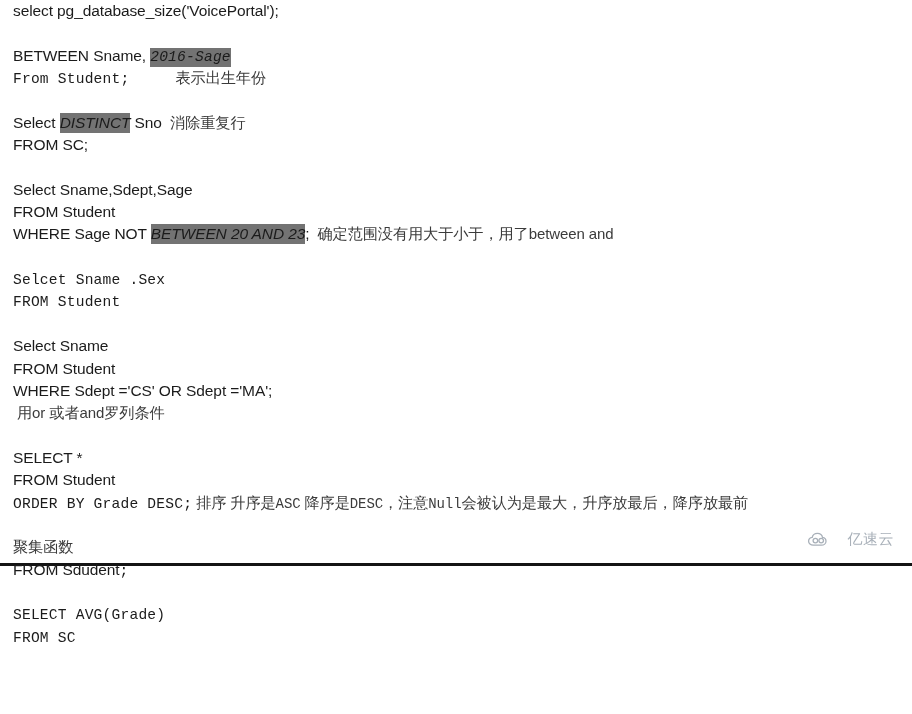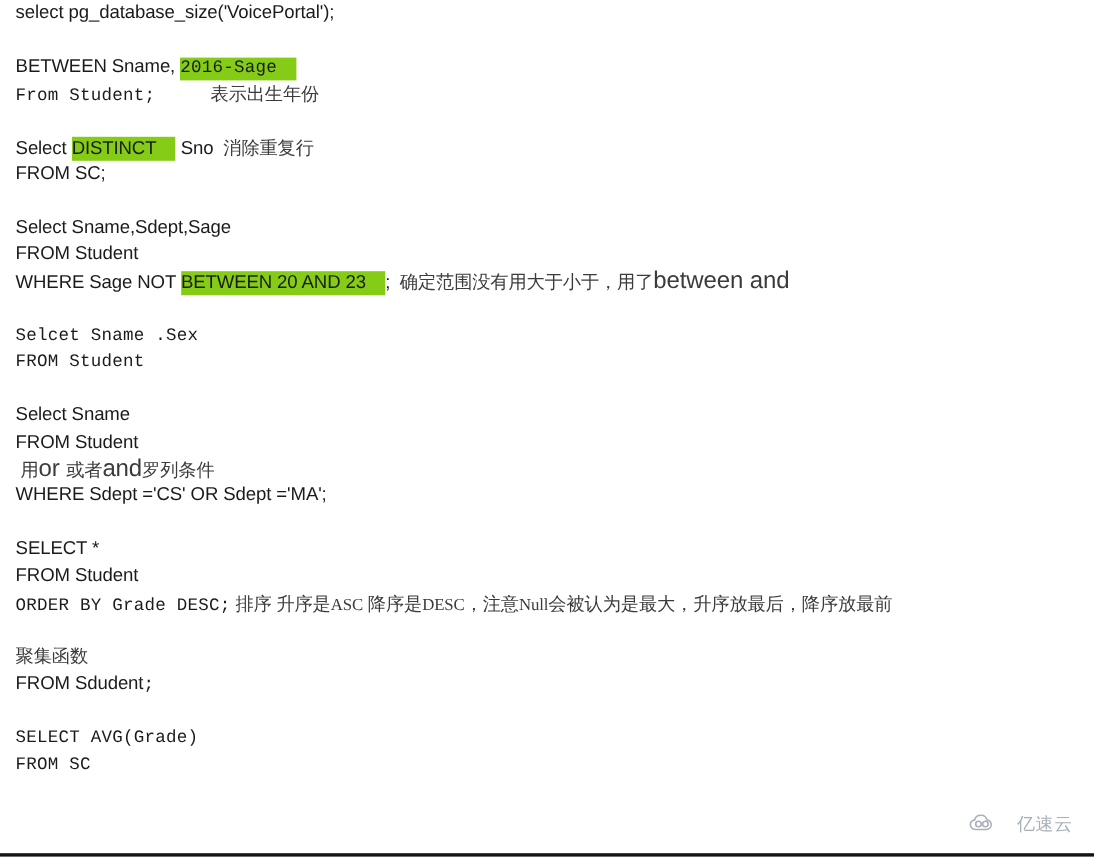--- a/index.html
+++ b/index.html
@@ -15,21 +15,21 @@
     font-family: "Liberation Sans", sans-serif;
     color: #1b1b1b;
     -webkit-font-smoothing: antialiased;
   }
 
   #doc {
     position: absolute;
     left: 0;
     top: 0;
     width: 912px;
-    height: 714px;
+    height: 566px;
     box-sizing: border-box;
     border-bottom: 3px solid #141414;
     background: #ffffff;
     padding: 0;
   }
 
   .lines {
     position: absolute;
     left: 13px;
     top: 0px;
@@ -62,46 +62,47 @@
   }
   
   .cn {
     font-family: "DejaVu Serif", "Liberation Serif", serif;
     font-size: 15.2px;
     color: #3b3b3b;
     margin-top: 36px;
   }
   .cn-s {
     font-family: "Liberation Sans", sans-serif;
-    font-size: 20px;
+    font-size: 15px;
     color: #3b3b3b;
   }
   .cn-m {
-    font-family: Liberation Serif, serif;
+    font-family: Liberation Mono, monospace;
     font-size: 14px;
     color: #3b3b3b;
   }
 
   .hl {
-    background: #84cc16;
-    padding: 1px 16px 2px 0;
+    background: #737373;
+    padding: 1px 0 2px 0;
+    font-style: italic;
   }
 
   .sp-sm { display: inline-block; width: 8px; }
   .sp-md { display: inline-block; width: 24px; }
   .sp-lg { display: inline-block; width: 46px; }
   .sp-xs { display: inline-block; width: 4px; }
 
   
   #watermark {
     position: absolute;
     right: 18px;
     bottom: 14px;
     display: flex;
-    align-items: flex-start;
+    align-items: center;
     gap: 16px;
     opacity: 0.85;
   }
   #watermark .wm-text {
     font-family: "DejaVu Serif", "Liberation Serif", serif;
     font-size: 15px;
     color: #9aa3ad;
     letter-spacing: 0.5px;
   }
   #watermark svg { display: block; }
@@ -166,25 +167,25 @@
 
     <div class="line">
       <span class="s">Select Sname</span>
     </div>
 
     <div class="line">
       <span class="s">FROM Student</span>
     </div>
 
     <div class="line">
+      <span class="s">WHERE Sdept ='CS' OR Sdept ='MA';</span>
+    </div>
+
+    <div class="line">
       <span class="sp-xs"></span><span class="cn">用</span><span class="cn-s">or </span><span class="cn">或者</span><span class="cn-s">and</span><span class="cn">罗列条件</span>
-    </div>
-
-    <div class="line">
-      <span class="s">WHERE Sdept ='CS' OR Sdept ='MA';</span>
     </div>
 
     <div class="line blank">&nbsp;</div>
 
     <div class="line">
       <span class="s">SELECT *</span>
     </div>
 
     <div class="line">
       <span class="s">FROM Student</span>

